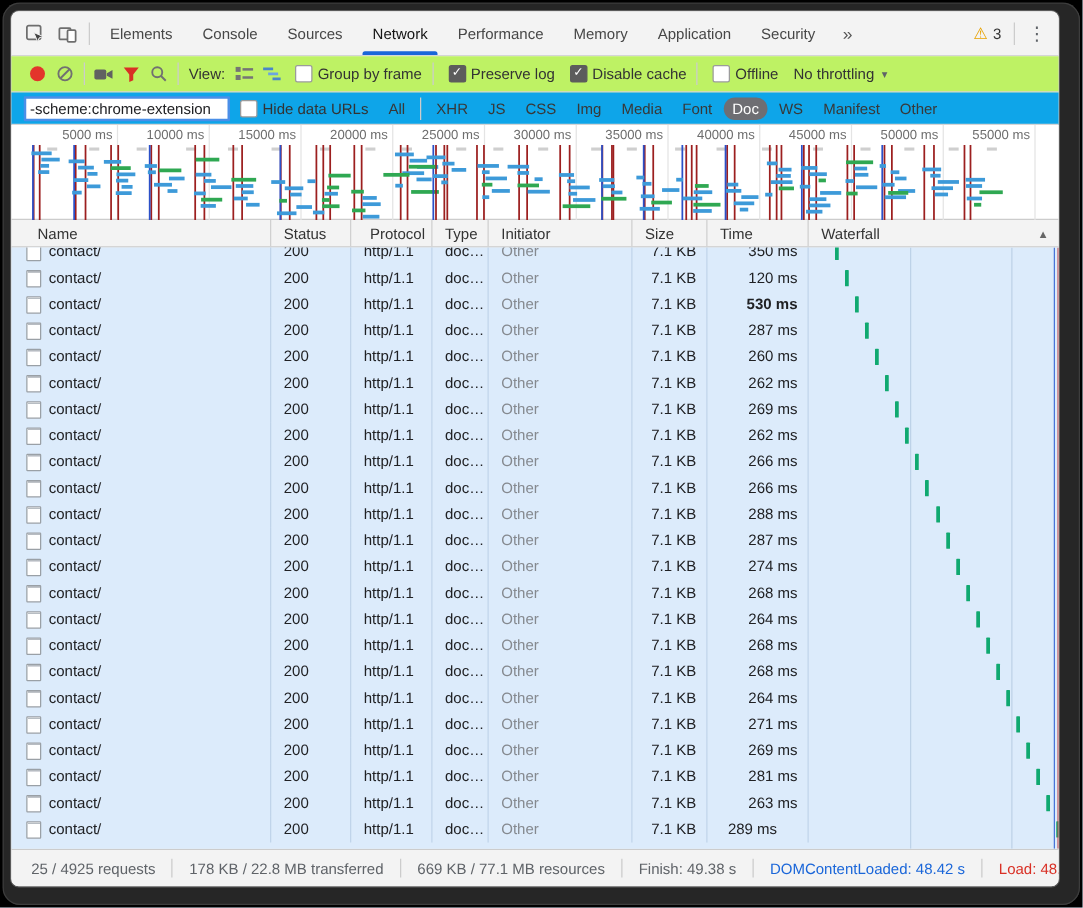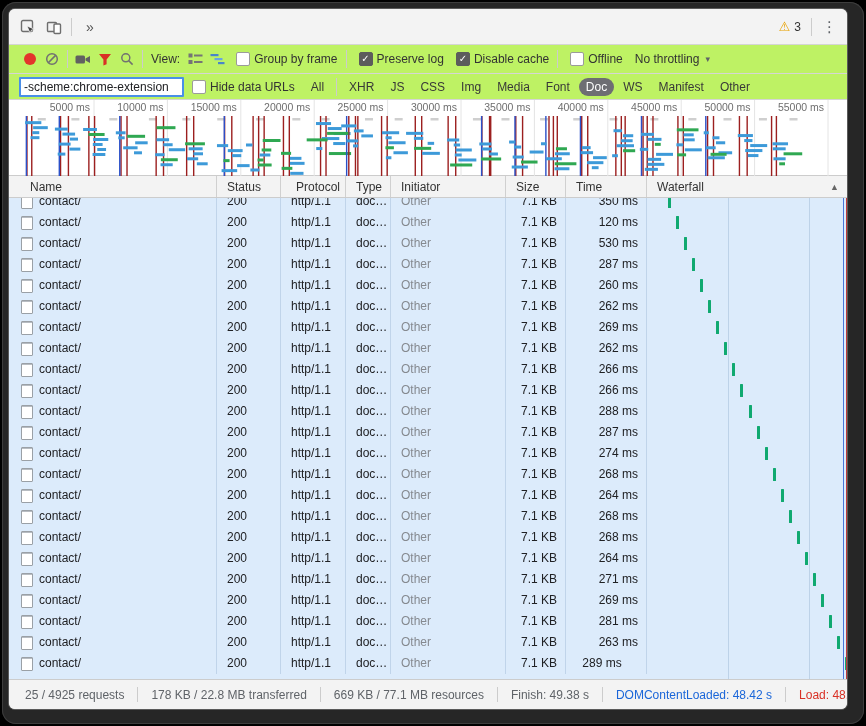--- a/index.html
+++ b/index.html
@@ -29,21 +29,21 @@
            border-bottom:1px solid #d5d5d5;padding-left:10px;box-sizing:border-box;font-size:12px;color:#333}
   .tbtn{width:22px;height:20px;display:flex;align-items:center;justify-content:center;flex:0 0 auto}
   .lbl{margin:0 4px;white-space:nowrap}
   .check{width:12px;height:12px;border:1px solid #9b9b9b;border-radius:2px;background:#fff;flex:0 0 auto;
          display:flex;align-items:center;justify-content:center;font-size:10px;line-height:10px;color:#fff;margin-left:8px}
   .check.on{background:#5c5c5c;border-color:#5c5c5c}
   .drop{display:flex;align-items:center;gap:6px;margin-left:8px;color:#333}
   .caret{font-size:9px;color:#5f6368}
 
   
-  .filterbar{height:26px;flex:0 0 26px;display:flex;align-items:center;background:#bef264;
+  .filterbar{height:26px;flex:0 0 26px;display:flex;align-items:center;background:#0ea5e9;
              border-bottom:1px solid #d5d5d5;padding-left:10px;box-sizing:border-box;font-size:12px;color:#333}
   .filter-input{width:155px;height:16px;border:2px solid #4a8fe8;background:#fff;font-family:inherit;
                 font-size:12px;color:#202124;padding:0 3px;outline:none;border-radius:1px;overflow:hidden}
   .pill{padding:2px 7px;border-radius:9px;margin:0 1px;white-space:nowrap;color:#383838}
   .pill.sel{background:#6e6e73;color:#fff}
 
   
   .overview{height:76px;flex:0 0 76px;background:#fff;border-bottom:1px solid #ccc;box-sizing:border-box;position:relative}
   .overview svg{position:absolute;inset:0}
 
@@ -88,20 +88,30 @@
         <path d="M7 7 L14.5 10.2 L11.3 11.3 L10.2 14.5 Z" fill="#444" stroke="#f3f3f3" stroke-width="0.8"></path>
       </svg>
     </div>
     <div class="icon-btn">
       <svg width="16" height="16" viewBox="0 0 16 16">
         <rect x="1.5" y="3.5" width="9" height="9" rx="1" fill="none" stroke="#6e6e6e" stroke-width="1.4"></rect>
         <rect x="8" y="5" width="6.5" height="9.5" rx="1" fill="#fff" stroke="#6e6e6e" stroke-width="1.4"></rect>
       </svg>
     </div>
     <div class="vsep"></div>
+    <div class="tabs" id="tabs">
+        <div class="tab">Elements</div>
+        <div class="tab">Console</div>
+        <div class="tab">Sources</div>
+        <div class="tab active">Network</div>
+        <div class="tab">Performance</div>
+        <div class="tab">Memory</div>
+        <div class="tab">Application</div>
+        <div class="tab">Security</div>
+      </div>
     <div class="tab-more">»</div>
     <div class="spacer"></div>
     <div class="warn">
       <span class="tri">⚠</span>
       <span>3</span>
     </div>
     <div class="vsep"></div>
     <div class="kebab">⋮</div>
   </div>
 
@@ -505,21 +515,21 @@
       <div class="row">
         <div class="cell name" style="width: 208px;">
           <span class="doc-icon"></span>
           <span>contact/</span>
         </div>
         <div class="cell status" style="width: 64px;">200</div>
         <div class="cell protocol" style="width: 65px;">http/1.1</div>
         <div class="cell type" style="width: 45px;">doc…</div>
         <div class="cell initiator" style="width: 115px;">Other</div>
         <div class="cell size r" style="width: 60px;">7.1 KB</div>
-        <div class="cell time r" style="width: 81px;">530 ms</div>
+        <div class="cell time r" style="width: 81px; font-weight: bold;">530 ms</div>
         <div class="cell waterfall wf" style="width: 200px;">
           <div class="wfbar" style="left: 37.1px; background: rgb(16, 169, 112);"></div>
         </div>
       </div>
       <div class="row">
         <div class="cell name" style="width: 208px;">
           <span class="doc-icon"></span>
           <span>contact/</span>
         </div>
         <div class="cell status" style="width: 64px;">200</div>

